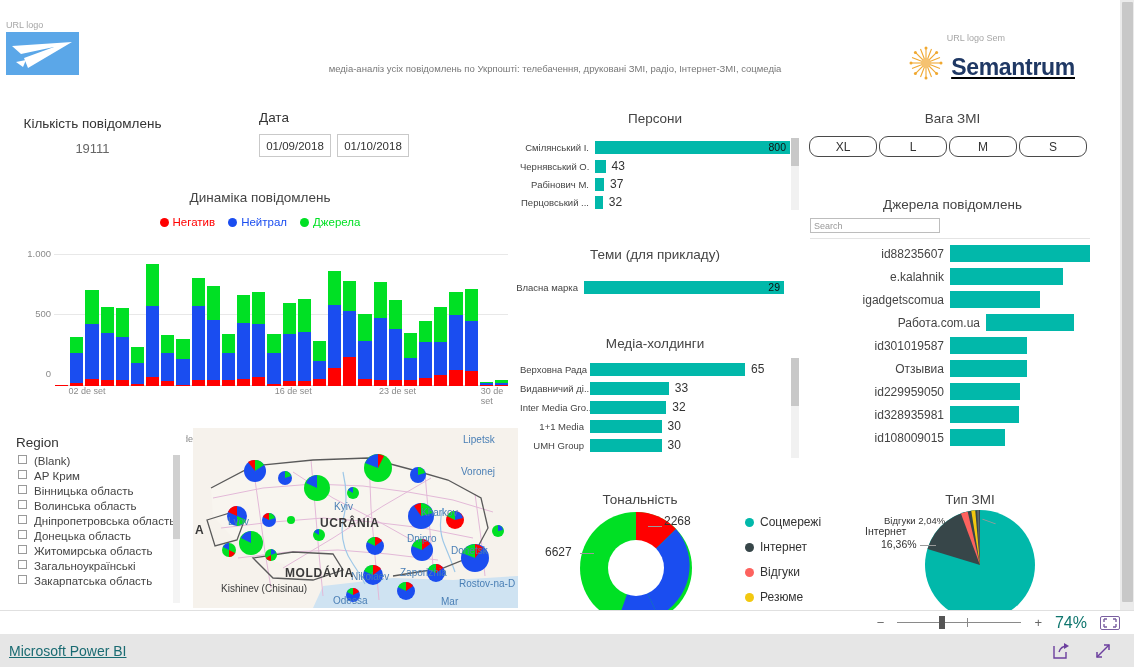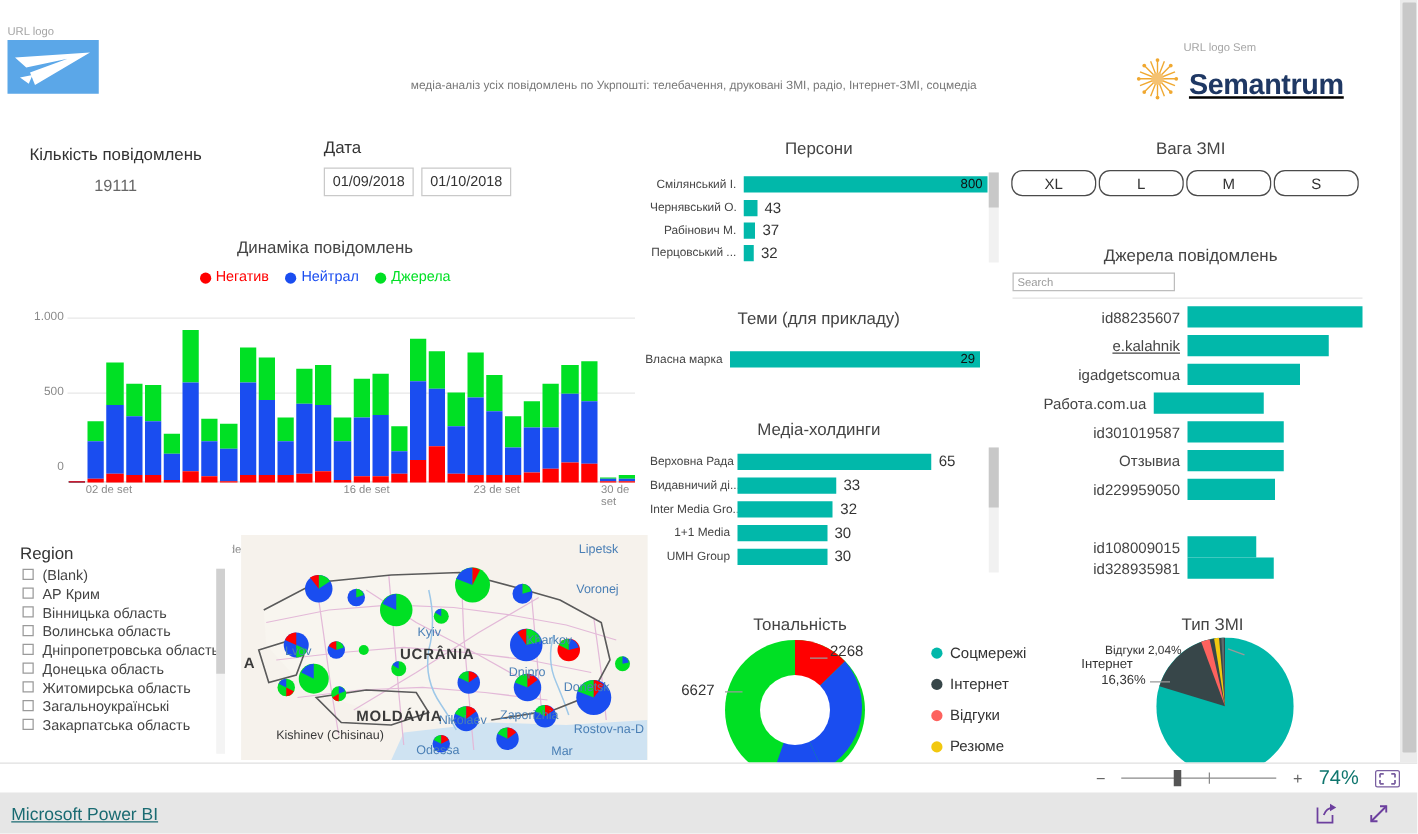--- a/index.html
+++ b/index.html
@@ -470,44 +470,44 @@
 
     <div class="wtitle" style="left:805px; top:197px; width:295px;">Джерела повідомлень</div>
     <div class="searchbox">Search</div>
     <div class="srcsep"></div>
     <div id="sources-list">
         <div class="tbar-row" style="left: 810px; top: 245px; width: 285px;">
           <div class="tbar-name" style="width: 140px; font-size: 12px;">id88235607</div>
           <div class="tbar-fill" style="height: 17px; width: 140px;"></div>
         </div>
         <div class="tbar-row" style="left: 810px; top: 268px; width: 285px;">
-          <div class="tbar-name" style="width: 140px; font-size: 12px; text-decoration: underline;">e.kalahnik</div>
+          <div class="tbar-name" style="width: 140px; font-size: 12px;">e.kalahnik</div>
           <div class="tbar-fill" style="height: 17px; width: 113.4px;"></div>
         </div>
         <div class="tbar-row" style="left: 810px; top: 291px; width: 285px;">
           <div class="tbar-name" style="width: 140px; font-size: 12px;">igadgetscomua</div>
           <div class="tbar-fill" style="height: 17px; width: 89.6px;"></div>
         </div>
-        <div class="tbar-row" style="left: 783px; top: 314px; width: 285px;">
+        <div class="tbar-row" style="left: 846px; top: 314px; width: 285px;">
           <div class="tbar-name" style="width: 140px; font-size: 12px;">Работа.com.ua</div>
           <div class="tbar-fill" style="height: 17px; width: 88.2px;"></div>
         </div>
         <div class="tbar-row" style="left: 810px; top: 337px; width: 285px;">
           <div class="tbar-name" style="width: 140px; font-size: 12px;">id301019587</div>
           <div class="tbar-fill" style="height: 17px; width: 77px;"></div>
         </div>
         <div class="tbar-row" style="left: 810px; top: 360px; width: 285px;">
           <div class="tbar-name" style="width: 140px; font-size: 12px;">Отзывиа</div>
           <div class="tbar-fill" style="height: 17px; width: 77px;"></div>
         </div>
         <div class="tbar-row" style="left: 810px; top: 383px; width: 285px;">
           <div class="tbar-name" style="width: 140px; font-size: 12px;">id229959050</div>
           <div class="tbar-fill" style="height: 17px; width: 70px;"></div>
         </div>
-        <div class="tbar-row" style="left: 810px; top: 406px; width: 285px; margin-top: 40px;">
+        <div class="tbar-row" style="left: 810px; top: 406px; width: 285px;">
           <div class="tbar-name" style="width: 140px; font-size: 12px;">id328935981</div>
           <div class="tbar-fill" style="height: 17px; width: 68.6px;"></div>
         </div>
         <div class="tbar-row" style="left: 810px; top: 429px; width: 285px;">
           <div class="tbar-name" style="width: 140px; font-size: 12px;">id108009015</div>
           <div class="tbar-fill" style="height: 17px; width: 54.6px;"></div>
         </div>
       </div>
 
     <div class="region-panel">

